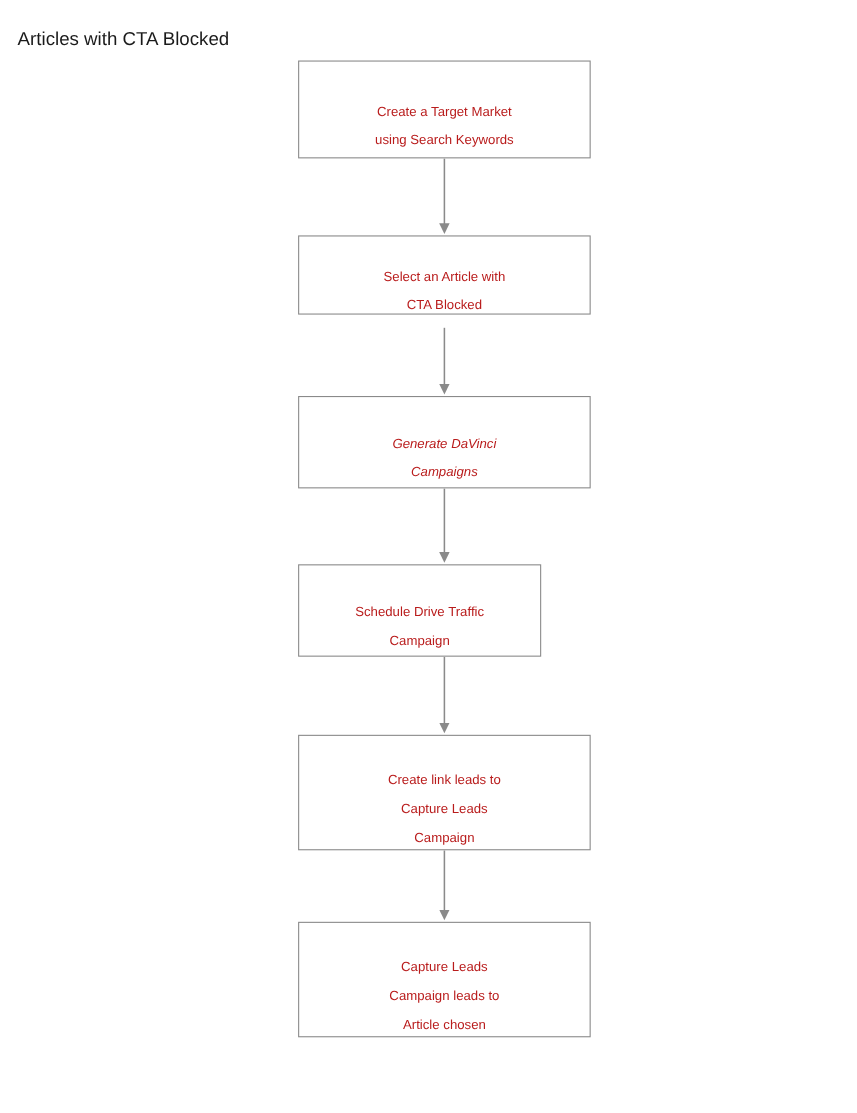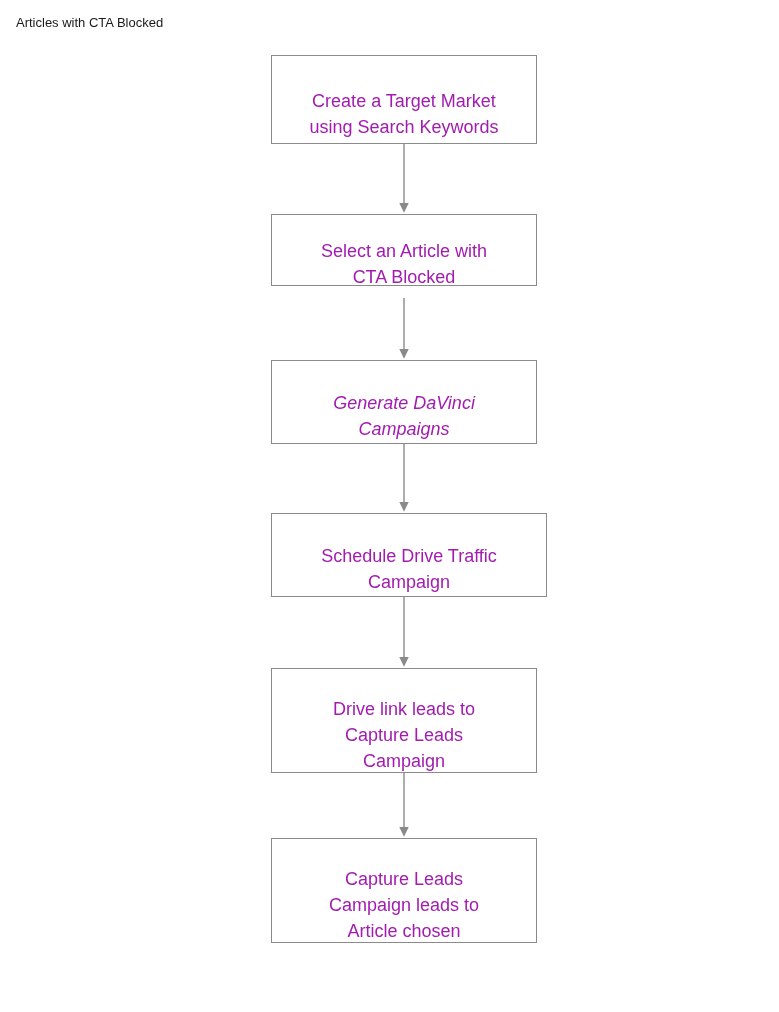--- a/index.html
+++ b/index.html
@@ -16,22 +16,22 @@
     font-family: "Liberation Sans", sans-serif;
     -webkit-font-smoothing: antialiased;
   }
   #diagram-root {
     position: absolute;
     inset: 0;
   }
   .diagram-title {
     position: absolute;
     left: 16px;
-    top: 13px;
-    font-size: 13px;
+    top: 26px;
+    font-size: 17px;
     line-height: 20px;
     color: #1a1a1a;
     white-space: nowrap;
   }
   .flow-column {
     position: absolute;
     left: 0;
     top: 0;
     width: 779px;
     height: 1012px;
@@ -42,23 +42,23 @@
     width: 266px;
     box-sizing: border-box;
     border: 1px solid #8a8a8a;
     background: #ffffff;
     display: flex;
     align-items: center;
     justify-content: center;
     text-align: center;
   }
   .flow-node-label {
-    font-size: 18px;
+    font-size: 12px;
     line-height: 26px;
-    color: #a21caf;
+    color: #b91c1c;
     padding: 0 8px;
     white-space: pre-line;
     margin-top: 28px;
   }
   .flow-edge {
     position: absolute;
     left: 0;
     top: 0;
     width: 779px;
     height: 1012px;
@@ -96,27 +96,27 @@
     <div class="flow-node" style="top: 214px; height: 72px; left: 271px; width: 266px; border-color: rgb(138, 138, 138); background: rgb(255, 255, 255);">
       <span class="flow-node-label">Select an Article with
 CTA Blocked</span>
     </div>
 
     <div class="flow-node" style="top: 360px; height: 84px; left: 271px; width: 266px; border-color: rgb(138, 138, 138); background: rgb(255, 255, 255); font-style: italic;">
       <span class="flow-node-label">Generate DaVinci
 Campaigns</span>
     </div>
 
-    <div class="flow-node" style="top: 513px; height: 84px; left: 271px; width: 276px; border-color: rgb(138, 138, 138); background: rgb(255, 255, 255);">
+    <div class="flow-node" style="top: 513px; height: 84px; left: 271px; width: 221px; border-color: rgb(138, 138, 138); background: rgb(255, 255, 255);">
       <span class="flow-node-label">Schedule Drive Traffic
 Campaign</span>
     </div>
 
     <div class="flow-node" style="top: 668px; height: 105px; left: 271px; width: 266px; border-color: rgb(138, 138, 138); background: rgb(255, 255, 255);">
-      <span class="flow-node-label">Drive link leads to
+      <span class="flow-node-label">Create link leads to
 Capture Leads
 Campaign</span>
     </div>
 
     <div class="flow-node" style="top: 838px; height: 105px; left: 271px; width: 266px; border-color: rgb(138, 138, 138); background: rgb(255, 255, 255);">
       <span class="flow-node-label">Capture Leads
 Campaign leads to
 Article chosen</span>
     </div>
   </div>

